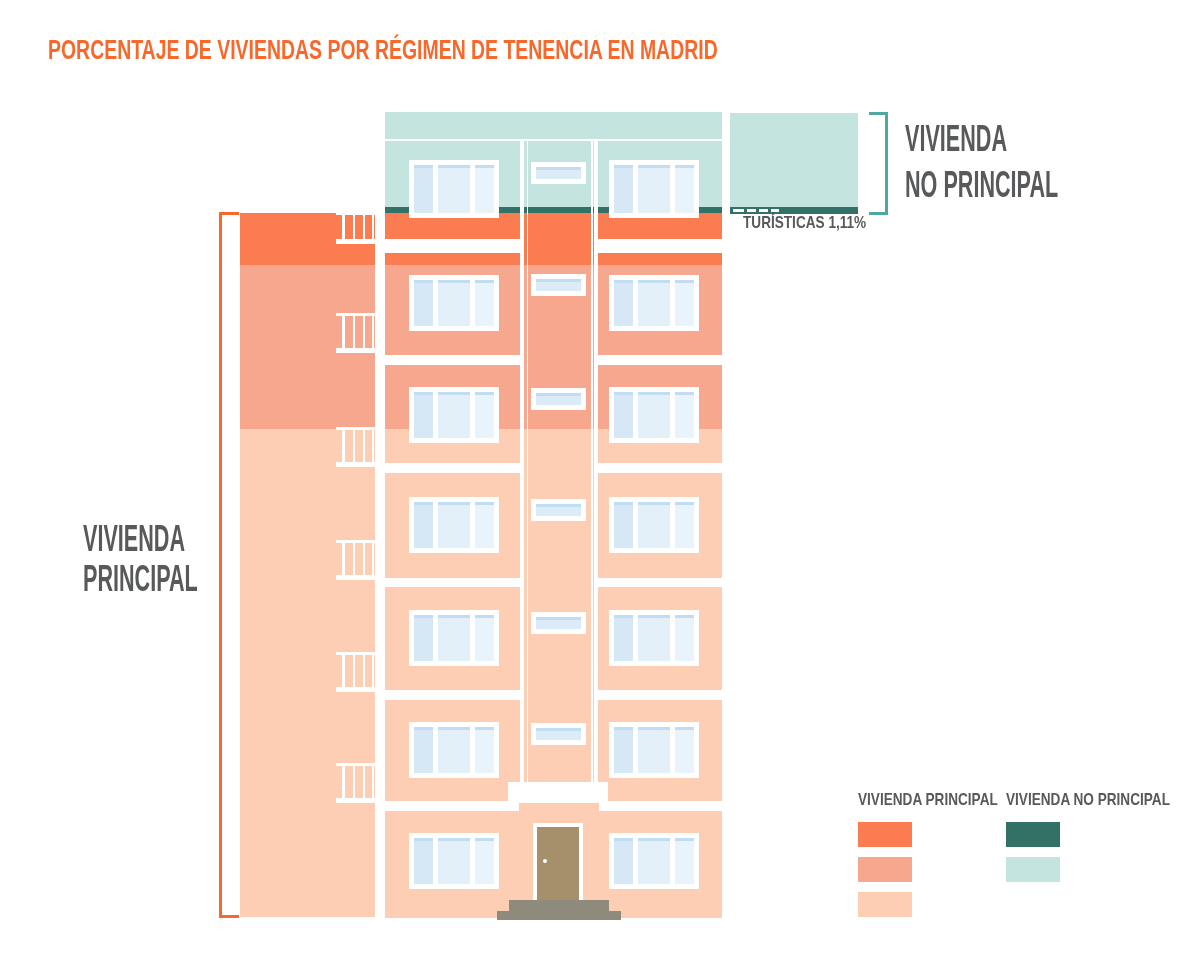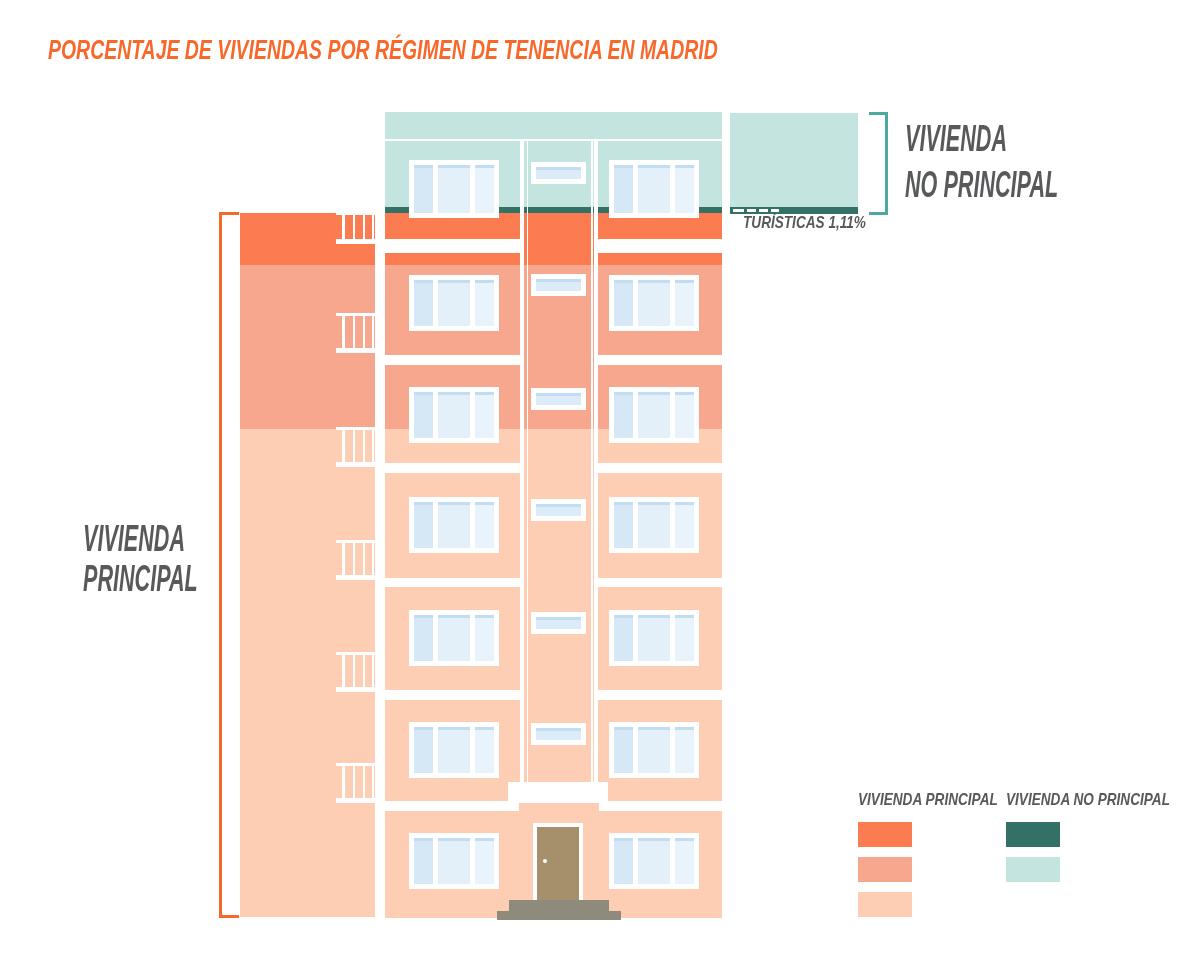--- a/index.html
+++ b/index.html
@@ -1,19 +1,19 @@
 <!DOCTYPE html>
 <html><head>
 <meta charset="utf-8">
 <style>
   * { margin:0; padding:0; box-sizing:border-box; }
   html,body { background:#ffffff; }
   #canvas {
     position:relative; width:1200px; height:958px; background:#ffffff;
-    font-family:"Liberation Sans","DejaVu Sans",sans-serif; overflow:hidden;font-style:italic;
+    font-family:"Liberation Sans","DejaVu Sans",sans-serif; overflow:hidden;
   }
   .abs { position:absolute; }
   .t { font-weight:700; color:#58595B; white-space:nowrap; letter-spacing:0; }
   .twhite { color:#ffffff; }
   .c80  { transform:scaleX(0.8);  transform-origin:left top; }
   .c80r { transform:scaleX(0.8);  transform-origin:right top; text-align:right; }
   .c72  { transform:scaleX(0.72); transform-origin:left top; }
   .c60  { transform:scaleX(0.6);  transform-origin:left top; }
   .s17  { font-size:17px; line-height:17.5px; }
   .s36  { font-size:36px; }

